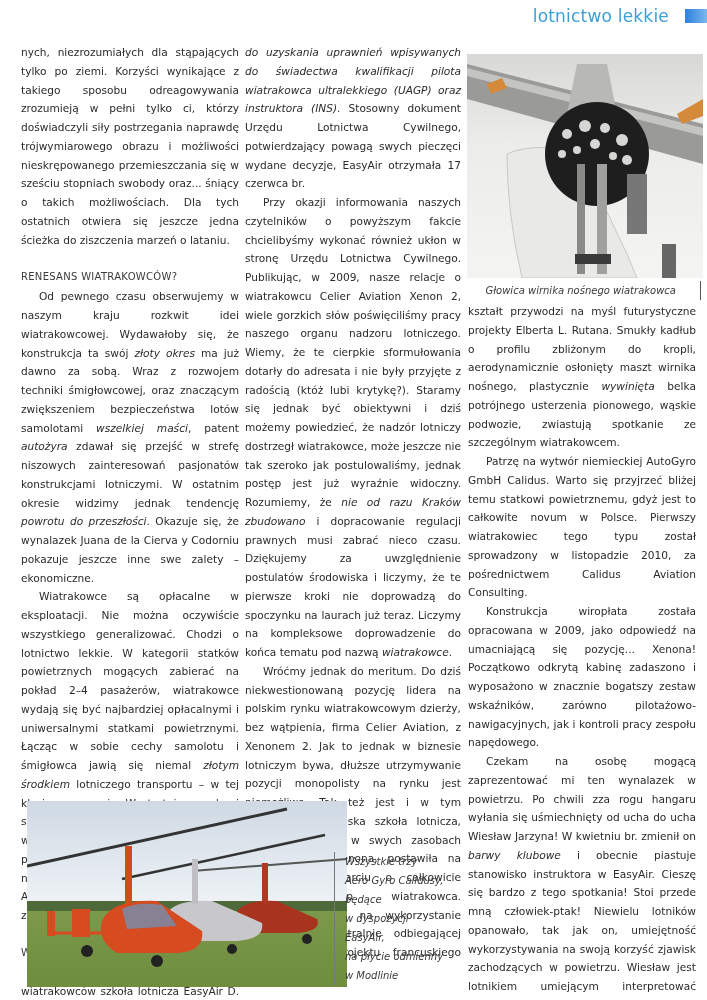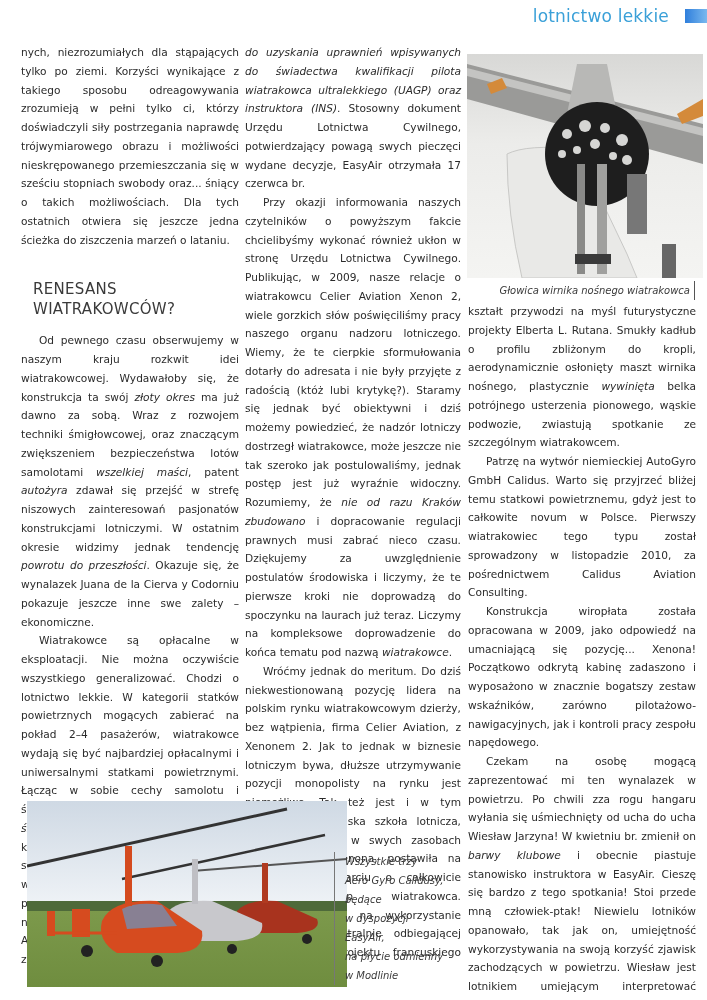--- a/index.html
+++ b/index.html
@@ -3,31 +3,31 @@
 <meta charset="utf-8">
 <style>
   html,body{margin:0;padding:0;background:#fff;}
   body{width:707px;height:1000px;position:relative;overflow:hidden;font-family:"DejaVu Sans",sans-serif;color:#2a2a2a;}
   .header{position:absolute;top:6px;right:0;display:flex;align-items:center;}
   .header-title{font-size:17px;color:#3aa0d8;letter-spacing:0.2px;margin-right:16px;}
   .header-block{width:22px;height:14px;background:linear-gradient(90deg,#2f7fdc,#7ab8ee);}
   .col{position:absolute;font-size:10.6px;line-height:18.75px;text-align:justify;}
   .col p{margin:0;text-indent:18px;}
   .col p.noind{text-indent:0;}
-  .col h2{font-weight:normal;font-size:15px;margin:12px;letter-spacing:0.3px;color:#3a3a3a;line-height:20px;}
+  .col h2{font-weight:normal;font-size:10px;margin:0;letter-spacing:0.3px;color:#3a3a3a;line-height:20px;}
   .col em{}
   .gap{height:18px;}
   #col1{left:21px;top:43px;width:218px;}
   #col2{left:245px;top:43px;width:216px;}
   #col3{left:468px;top:302px;width:228px;}
   .photo{position:absolute;overflow:hidden;}
   #photo-rotor{left:467px;top:54px;width:236px;height:224px;background:linear-gradient(180deg,#d8d8d6 0%,#ececea 40%,#f4f4f2 100%);}
   #photo-gyros{left:27px;top:801px;width:320px;height:186px;background:linear-gradient(180deg,#cfd9e4 0%,#eef2f6 55%,#7d9a4c 56%,#6f8d3f 100%);}
   .caption{position:absolute;font-style:italic;font-size:10px;line-height:19px;color:#3a3a3a;}
-  #caption-rotor{right:12px;top:281px;text-align:right;padding-right:4px;border-right:1px solid #555;}
+  #caption-rotor{right:6px;top:281px;text-align:right;padding-right:24px;border-right:1px solid #555;}
   #caption-gyros{left:334px;top:852px;padding-left:10px;border-left:1px solid #777;width:110px;}
 </style>
 </head>
 <body>
 
 <div class="header">
   <span class="header-title">lotnictwo lekkie</span>
   <span class="header-block"></span>
 </div>
 

